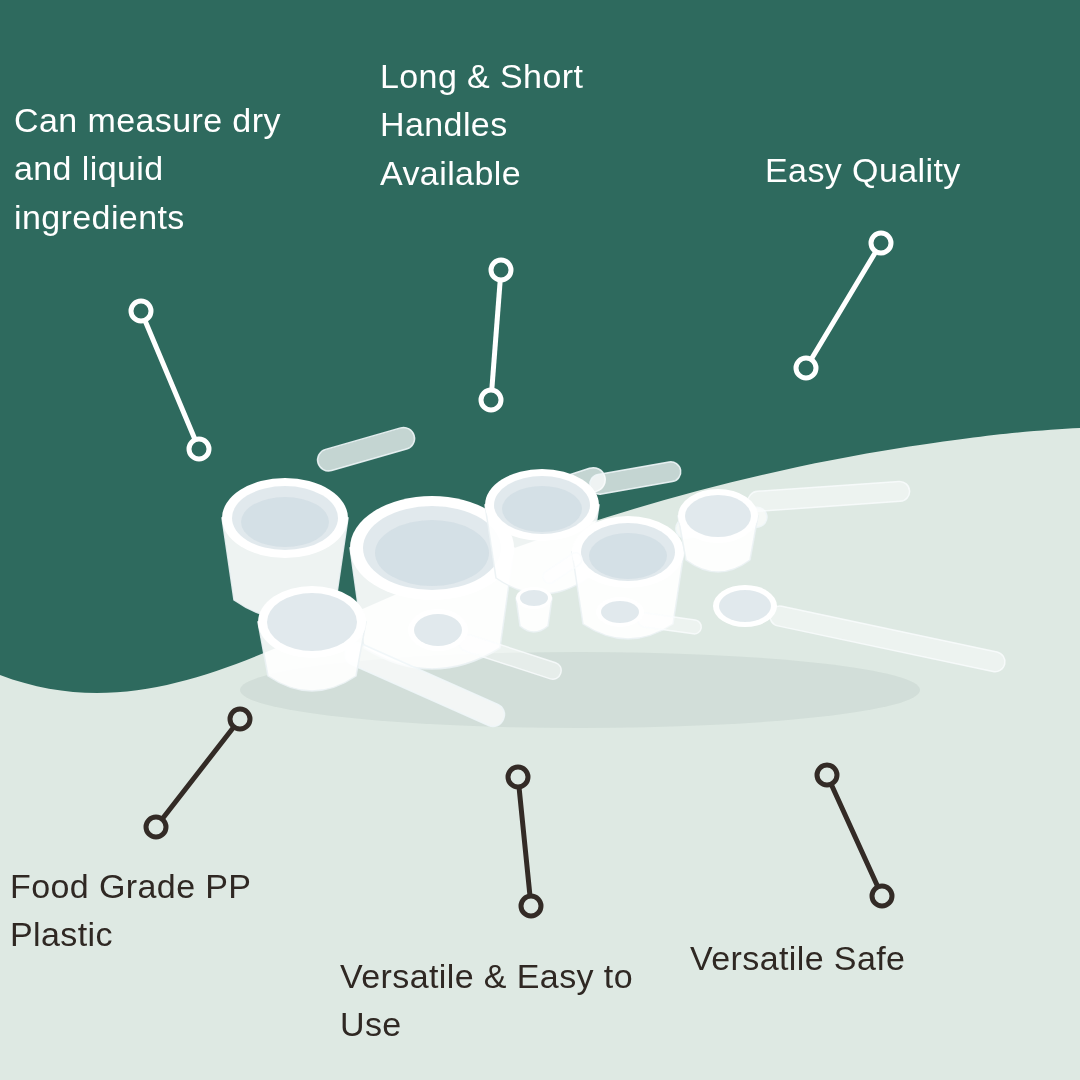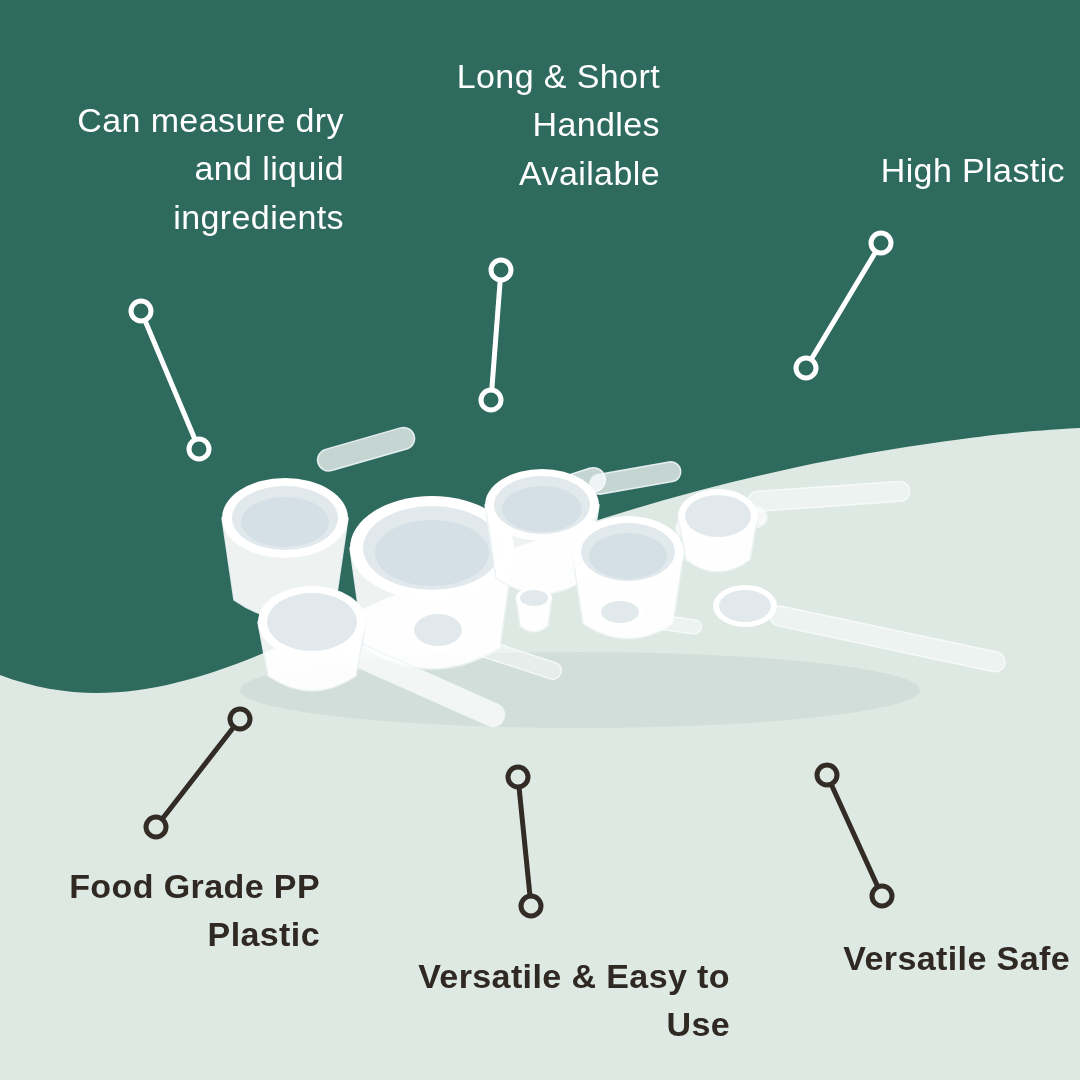--- a/index.html
+++ b/index.html
@@ -14,28 +14,28 @@
   .scene{
     position:absolute;inset:0;width:1080px;height:1080px;display:block;
   }
   .wave{ fill: var(--light-mint, #DEE9E3); }
   .line-light{ stroke: var(--connector-light,#ffffff); stroke-width:5; stroke-linecap:round; }
   .dot-light{ stroke: var(--connector-light,#ffffff); stroke-width:5; fill: var(--dark-teal,#2E6A5E); }
   .line-dark{ stroke: var(--connector-dark,#332B26); stroke-width:5; stroke-linecap:round; }
   .dot-dark{ stroke: var(--connector-dark,#332B26); stroke-width:5; fill: var(--light-mint,#DEE9E3); }
   .callout{
     position:absolute;
-    text-align:right;
+    text-align:left;
     white-space:pre-line;
     font-size:34px;
     line-height:1.42;
     letter-spacing:0.4px;
   }
   .callout.light{ color: var(--text-light,#ffffff); }
-  .callout.dark{ color: var(--text-dark,#2F2823); font-weight: bold; }
+  .callout.dark{ color: var(--text-dark,#2F2823); }
 
   
   .pos-measure   { left:14px;   top:96px;  width:330px; }
   .pos-handles   { left:380px; top:52px;  width:280px; }
   .pos-quality   { left:765px; top:146px; width:300px; }
   .pos-food      { left:10px;  top:862px; width:310px; }
   .pos-versatile { left:340px; top:952px; width:390px; }
   .pos-dish      { left:690px; top:934px; width:380px; }
 
   
@@ -168,20 +168,20 @@
       <circle class="dot-dark" cx="882" cy="896" r="10"></circle>
     </g>
   </svg>
 
   <div class="callout light pos-measure">Can measure dry
 and liquid
 ingredients</div>
   <div class="callout light pos-handles">Long &amp; Short
 Handles
 Available</div>
-  <div class="callout light pos-quality">High Plastic</div>
+  <div class="callout light pos-quality">Easy Quality</div>
   <div class="callout dark pos-food">Food Grade PP
 Plastic</div>
   <div class="callout dark pos-versatile">Versatile &amp; Easy to
 Use</div>
   <div class="callout dark pos-dish">Versatile Safe</div>
 
 </div>
 
 </body></html>

